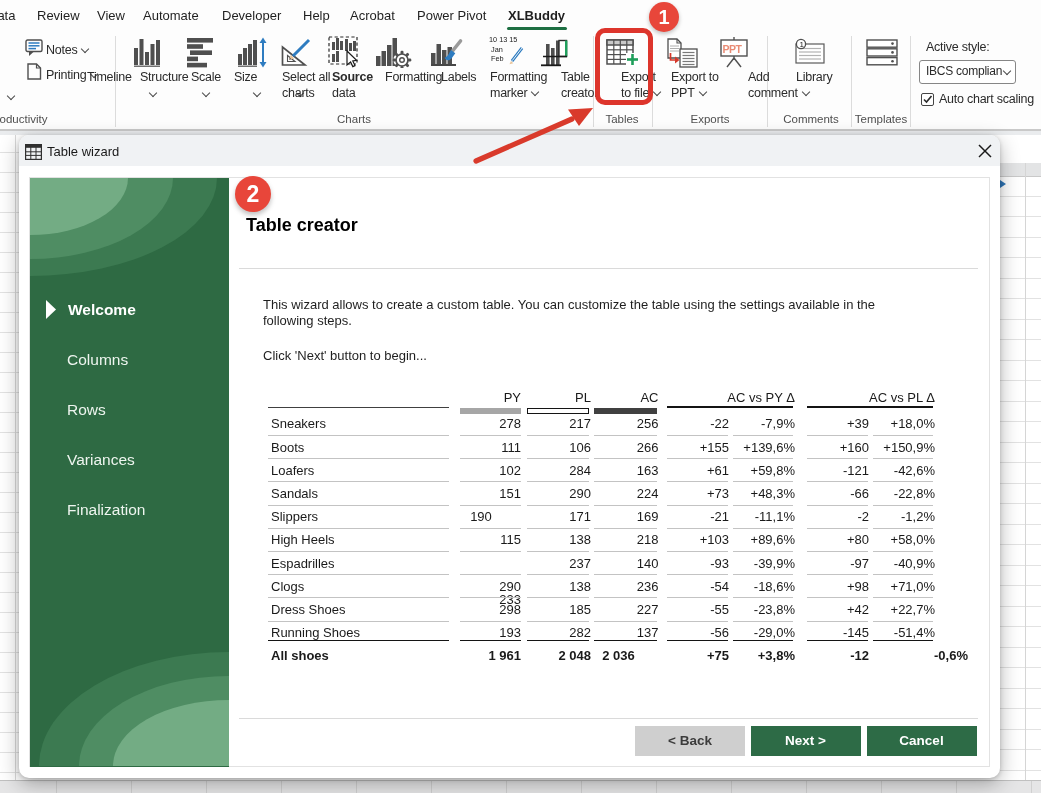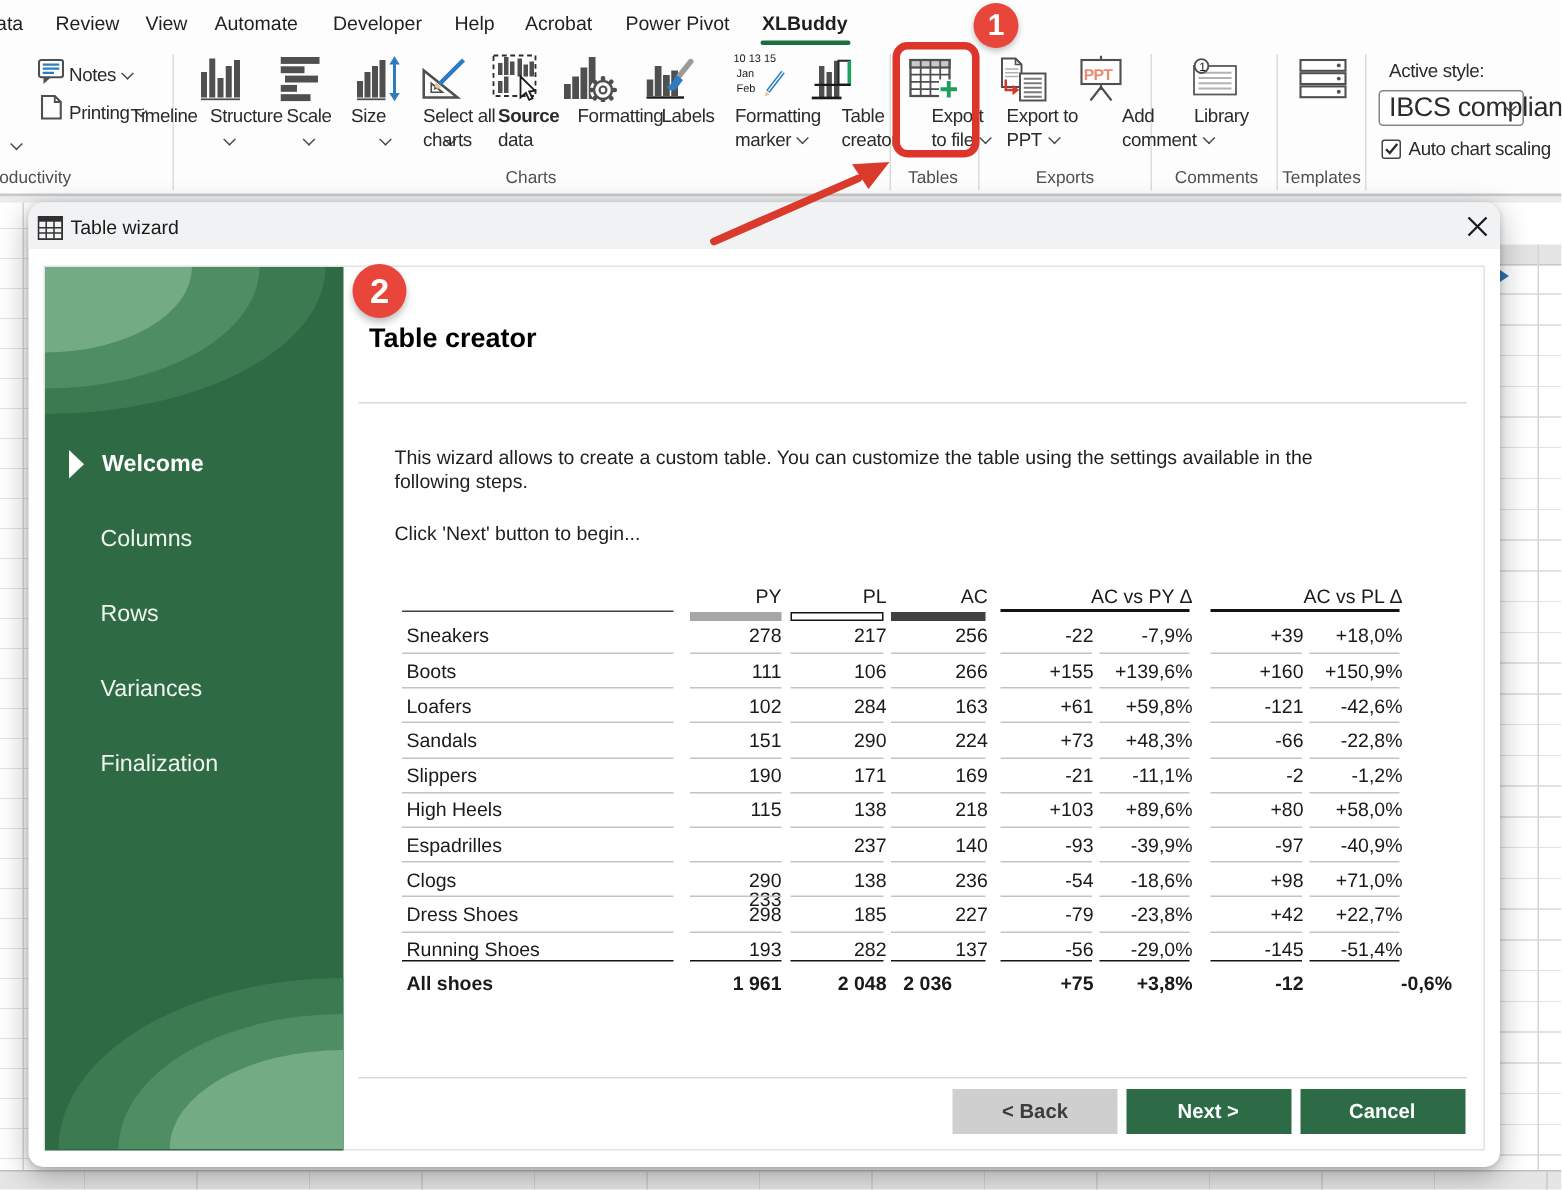--- a/index.html
+++ b/index.html
@@ -229,21 +229,21 @@
       <rect x="1" y="1" width="30" height="7.2" fill="#fff" stroke="#4f4f4f" stroke-width="1.4"></rect>
       <circle cx="26.5" cy="4.6" r="1.3" fill="#4f4f4f"></circle>
       <rect x="1" y="9.8" width="30" height="7.2" fill="#fff" stroke="#4f4f4f" stroke-width="1.4"></rect>
       <circle cx="26.5" cy="13.4" r="1.3" fill="#4f4f4f"></circle>
       <rect x="1" y="18.6" width="30" height="7.2" fill="#fff" stroke="#4f4f4f" stroke-width="1.4"></rect>
       <circle cx="26.5" cy="22.200000000000003" r="1.3" fill="#4f4f4f"></circle>
     </svg>
 <div class="lbl ctr" style="left:796px;top:70px;width:124px;">Library</div>
 <div class="lbl" style="left:926px;top:40px;">Active style:</div>
 <div class="abs" style="left:919px;top:60px;width:95px;height:22px;border:1px solid #868686;border-radius:3px;background:#fff;"></div>
-<div class="lbl" style="left:926px;top:63.5px;font-size:18px;">IBCS complian</div>
+<div class="lbl" style="left:926px;top:63.5px;font-size:12px;">IBCS complian</div>
 <span class="chv" style="position:absolute;left:999px;top:68px;"></span>
 <div class="abs" style="left:921px;top:93px;width:11px;height:11px;border:1.4px solid #444;border-radius:2px;background:#fff;"></div>
 <svg class="abs" style="left:923px;top:95px;" width="10" height="9" viewBox="0 0 10 9">
       <polyline points="1,4.5 3.5,7 8.5,1" fill="none" stroke="#2b2b2b" stroke-width="1.6"></polyline>
     </svg>
 <div class="lbl" style="left:939px;top:92px;">Auto chart scaling</div>
 </div>
 <div class="abs" style="left:19px;top:135px;width:981px;height:643px;background:#fff;border-radius:10px;box-shadow:0 6px 20px rgba(0,0,0,0.30), 0 1px 4px rgba(0,0,0,0.18);">
 <div class="abs" style="left:0;top:0;width:981px;height:31px;background:#f0f2f4;border-radius:10px 10px 0 0;"></div>
 <svg class="abs" style="left:6px;top:9px;" width="17" height="17" viewBox="0 0 17 17">
@@ -353,21 +353,21 @@
 <div class="cell rt" style="left:855px;top:485.9px;width:80px;">-22,8%</div>
 <div class="rline" style="left:268px;top:504.5px;width:181px;"></div>
 <div class="rline" style="left:459.5px;top:504.5px;width:61.5px;"></div>
 <div class="rline" style="left:526.5px;top:504.5px;width:62.5px;"></div>
 <div class="rline" style="left:594px;top:504.5px;width:62.5px;"></div>
 <div class="rline" style="left:667px;top:504.5px;width:60.5px;"></div>
 <div class="rline" style="left:732.5px;top:504.5px;width:60.5px;"></div>
 <div class="rline" style="left:807px;top:504.5px;width:60.5px;"></div>
 <div class="rline" style="left:872.5px;top:504.5px;width:60.5px;"></div>
 <div class="cell" style="left:271px;top:509.1px;">Slippers</div>
-<div class="cell rt" style="left:441px;top:509.1px;width:80px;">190</div>
+<div class="cell rt" style="left:441px;top:509.1px;width:80px;text-align:center;">190</div>
 <div class="cell rt" style="left:511px;top:509.1px;width:80px;">171</div>
 <div class="cell rt" style="left:578.5px;top:509.1px;width:80px;">169</div>
 <div class="cell rt" style="left:649px;top:509.1px;width:80px;">-21</div>
 <div class="cell rt" style="left:715px;top:509.1px;width:80px;">-11,1%</div>
 <div class="cell rt" style="left:789px;top:509.1px;width:80px;">-2</div>
 <div class="cell rt" style="left:855px;top:509.1px;width:80px;">-1,2%</div>
 <div class="rline" style="left:268px;top:527.7px;width:181px;"></div>
 <div class="rline" style="left:459.5px;top:527.7px;width:61.5px;"></div>
 <div class="rline" style="left:526.5px;top:527.7px;width:62.5px;"></div>
 <div class="rline" style="left:594px;top:527.7px;width:62.5px;"></div>
@@ -420,21 +420,21 @@
 <div class="rline" style="left:526.5px;top:597.3px;width:62.5px;"></div>
 <div class="rline" style="left:594px;top:597.3px;width:62.5px;"></div>
 <div class="rline" style="left:667px;top:597.3px;width:60.5px;"></div>
 <div class="rline" style="left:732.5px;top:597.3px;width:60.5px;"></div>
 <div class="rline" style="left:807px;top:597.3px;width:60.5px;"></div>
 <div class="rline" style="left:872.5px;top:597.3px;width:60.5px;"></div>
 <div class="cell" style="left:271px;top:601.9px;">Dress Shoes</div>
 <div class="cell rt" style="left:441px;top:601.9px;width:80px;">298</div>
 <div class="cell rt" style="left:511px;top:601.9px;width:80px;">185</div>
 <div class="cell rt" style="left:578.5px;top:601.9px;width:80px;">227</div>
-<div class="cell rt" style="left:649px;top:601.9px;width:80px;">-79</div>
+<div class="cell rt" style="left:649px;top:601.9px;width:80px;">-55</div>
 <div class="cell rt" style="left:715px;top:601.9px;width:80px;">-23,8%</div>
 <div class="cell rt" style="left:789px;top:601.9px;width:80px;">+42</div>
 <div class="cell rt" style="left:855px;top:601.9px;width:80px;">+22,7%</div>
 <div class="rline" style="left:268px;top:620.5px;width:181px;"></div>
 <div class="rline" style="left:459.5px;top:620.5px;width:61.5px;"></div>
 <div class="rline" style="left:526.5px;top:620.5px;width:62.5px;"></div>
 <div class="rline" style="left:594px;top:620.5px;width:62.5px;"></div>
 <div class="rline" style="left:667px;top:620.5px;width:60.5px;"></div>
 <div class="rline" style="left:732.5px;top:620.5px;width:60.5px;"></div>
 <div class="rline" style="left:807px;top:620.5px;width:60.5px;"></div>

